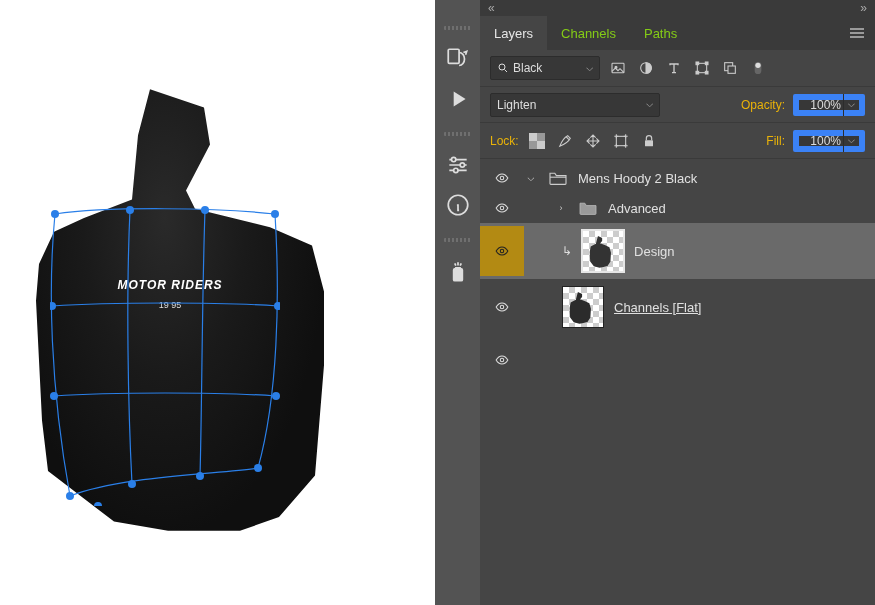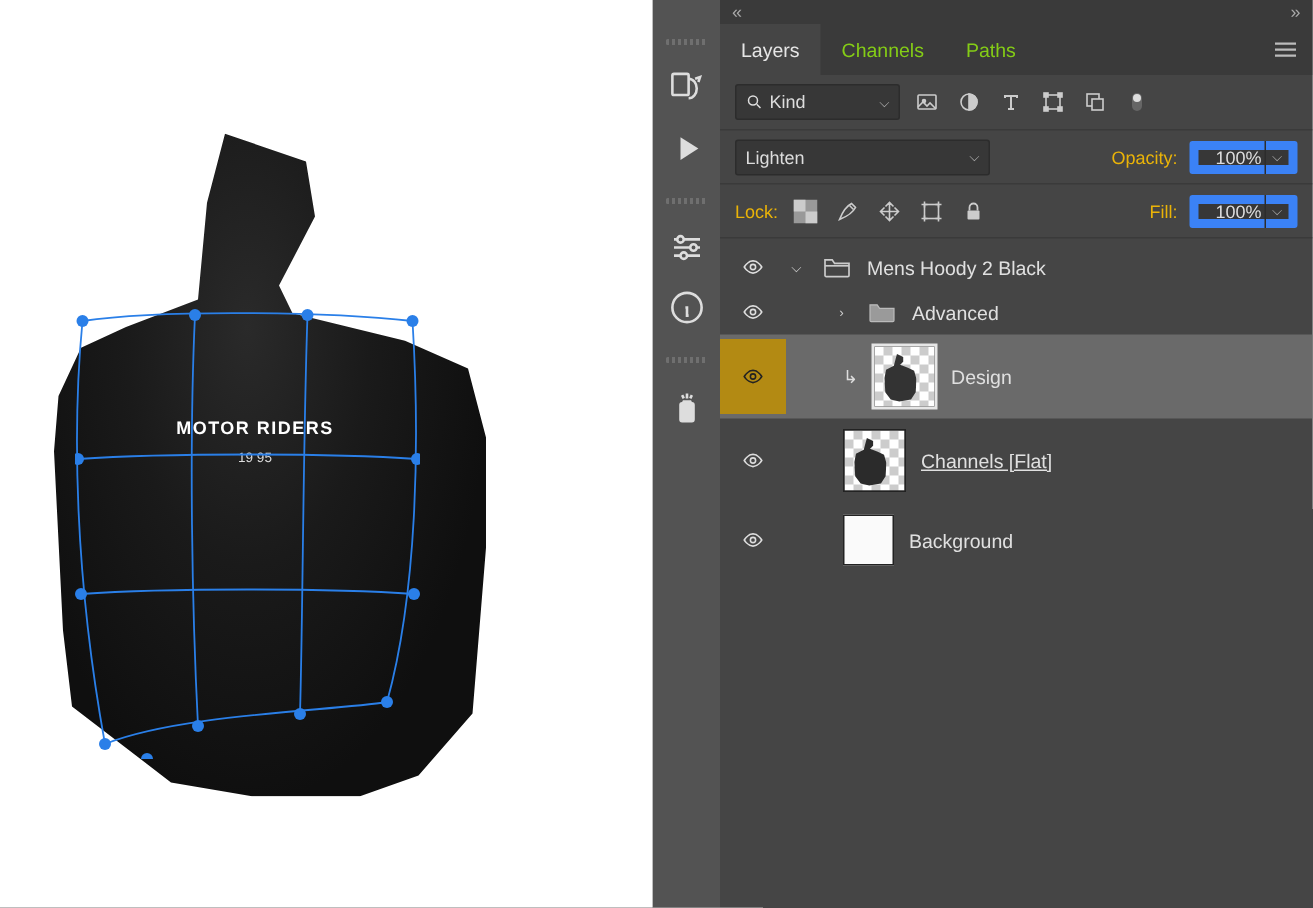--- a/index.html
+++ b/index.html
@@ -10,21 +10,21 @@
   .hoody-placeholder {
     position: absolute; left: 30px; top: 80px; width: 300px; height: 460px;
     background: radial-gradient(ellipse at 45% 30%, #2a2a2a 0%, #1a1a1a 35%, #0f0f0f 70%);
     clip-path: polygon(
       40% 2%, 58% 6%, 60% 14%, 52% 24%, 55% 28%, 80% 32%, 94% 36%, 98% 46%, 98% 62%, 95% 86%, 83% 95%,
       70% 98%, 46% 98%, 28% 96%, 16% 90%, 6% 85%, 4% 74%, 2% 48%, 3% 40%, 8% 33%, 18% 30%, 34% 26%, 36% 12%
     );
     border-radius: 8px;
   }
   .design-text { position:absolute; color:#fff; font-size:12px; font-weight:700; letter-spacing:1px;
-    left:115px; top:278px; text-align:center; width:110px; text-transform:uppercase; font-family: Impact, sans-serif; }
+    left:115px; top:278px; text-align:center; width:110px; text-transform:uppercase; font-family: Impact, sans-serif; font-style: italic; }
   .design-sub { position:absolute; color:#ddd; font-size:9px; left:115px; top:300px; width:110px; text-align:center; }
   
   .mesh { position:absolute; left:50px; top:206px; width:230px; height:300px; }
   .mesh path { stroke:#2a7fe8; stroke-width:1.2; fill:none; }
   .anchor { fill:#2a7fe8; }
 
   
   .right { width: 440px; height: 605px; background:#535353; display:flex; }
   .toolstrip { width:45px; background:#535353; display:flex; flex-direction:column; align-items:center; padding-top:22px; gap:18px; }
   .ts-sep { width:28px; height:4px; background:repeating-linear-gradient(90deg,#6f6f6f,#6f6f6f 2px,#535353 2px,#535353 4px); border-radius:1px; margin:4px 0 0 0;}
@@ -174,21 +174,21 @@
           </svg>
       </div>
     </div>
 
     <div class="row first">
       <div class="dropdown kind">
         <svg width="12" height="12" viewBox="0 0 24 24" fill="none" stroke="currentColor" stroke-width="2">
             <circle cx="10" cy="10" r="6"></circle>
             <path d="M20 20l-5-5"></path>
           </svg>
-        <span>Kind</span>
+        <span>Black</span>
         <span class="chev">⌵</span>
       </div>
       <div class="ico-btn">
           <svg viewBox="0 0 24 24" fill="none" stroke="currentColor" stroke-width="1.6">
             <rect x="3" y="5" width="18" height="14" rx="1"></rect>
             <circle cx="9" cy="11" r="1.5" fill="currentColor"></circle>
             <path d="M3 17l5-5 4 4 3-3 6 6"></path>
           </svg>
         </div>
       <div class="ico-btn">
@@ -354,22 +354,17 @@
       </div>
 
 
       <div class="layer" style="min-height:50px;">
         <div class="vis-col">
           <svg width="18" height="14" viewBox="0 0 24 24" fill="none" stroke="currentColor" stroke-width="1.8">
               <path d="M2 12s4-7 10-7 10 7 10 7-4 7-10 7S2 12 2 12z"></path>
               <circle cx="12" cy="12" r="3"></circle>
             </svg>
         </div>
-        <div class="layer-body">
-          <span class="indent" style="width:28px"></span>
-          <div class="thumb white small"></div>
-          <span class="lbl">Background</span>
-        </div>
       </div>
 
     </div>
   </div>
 </div>
 
 </body></html>

